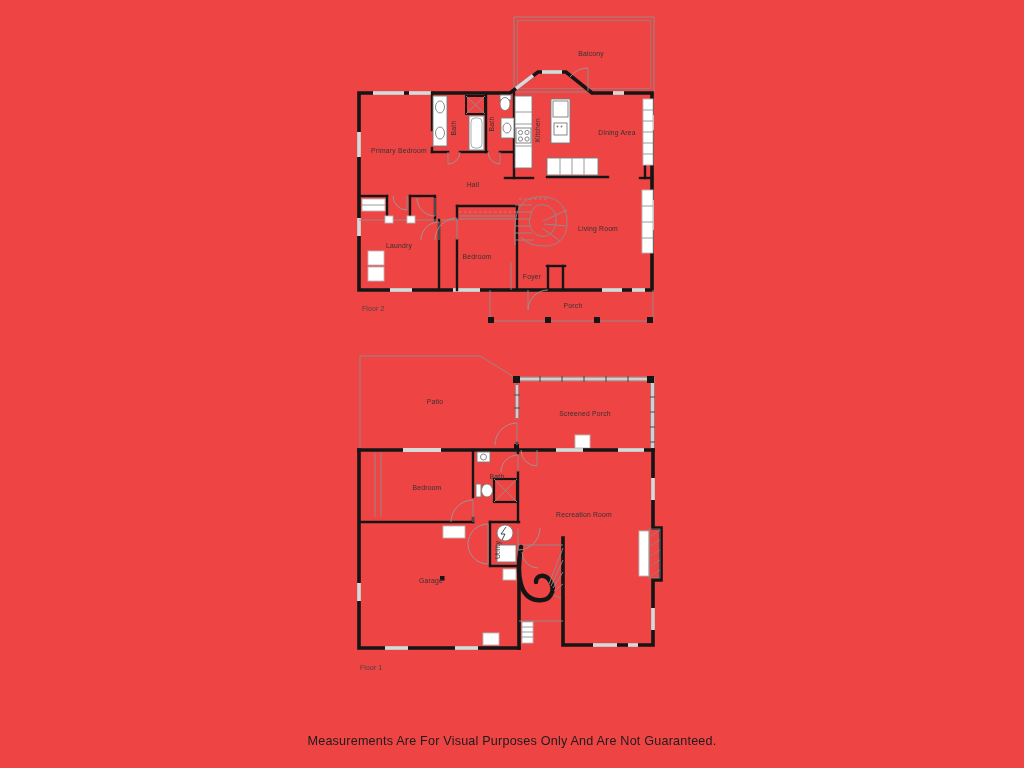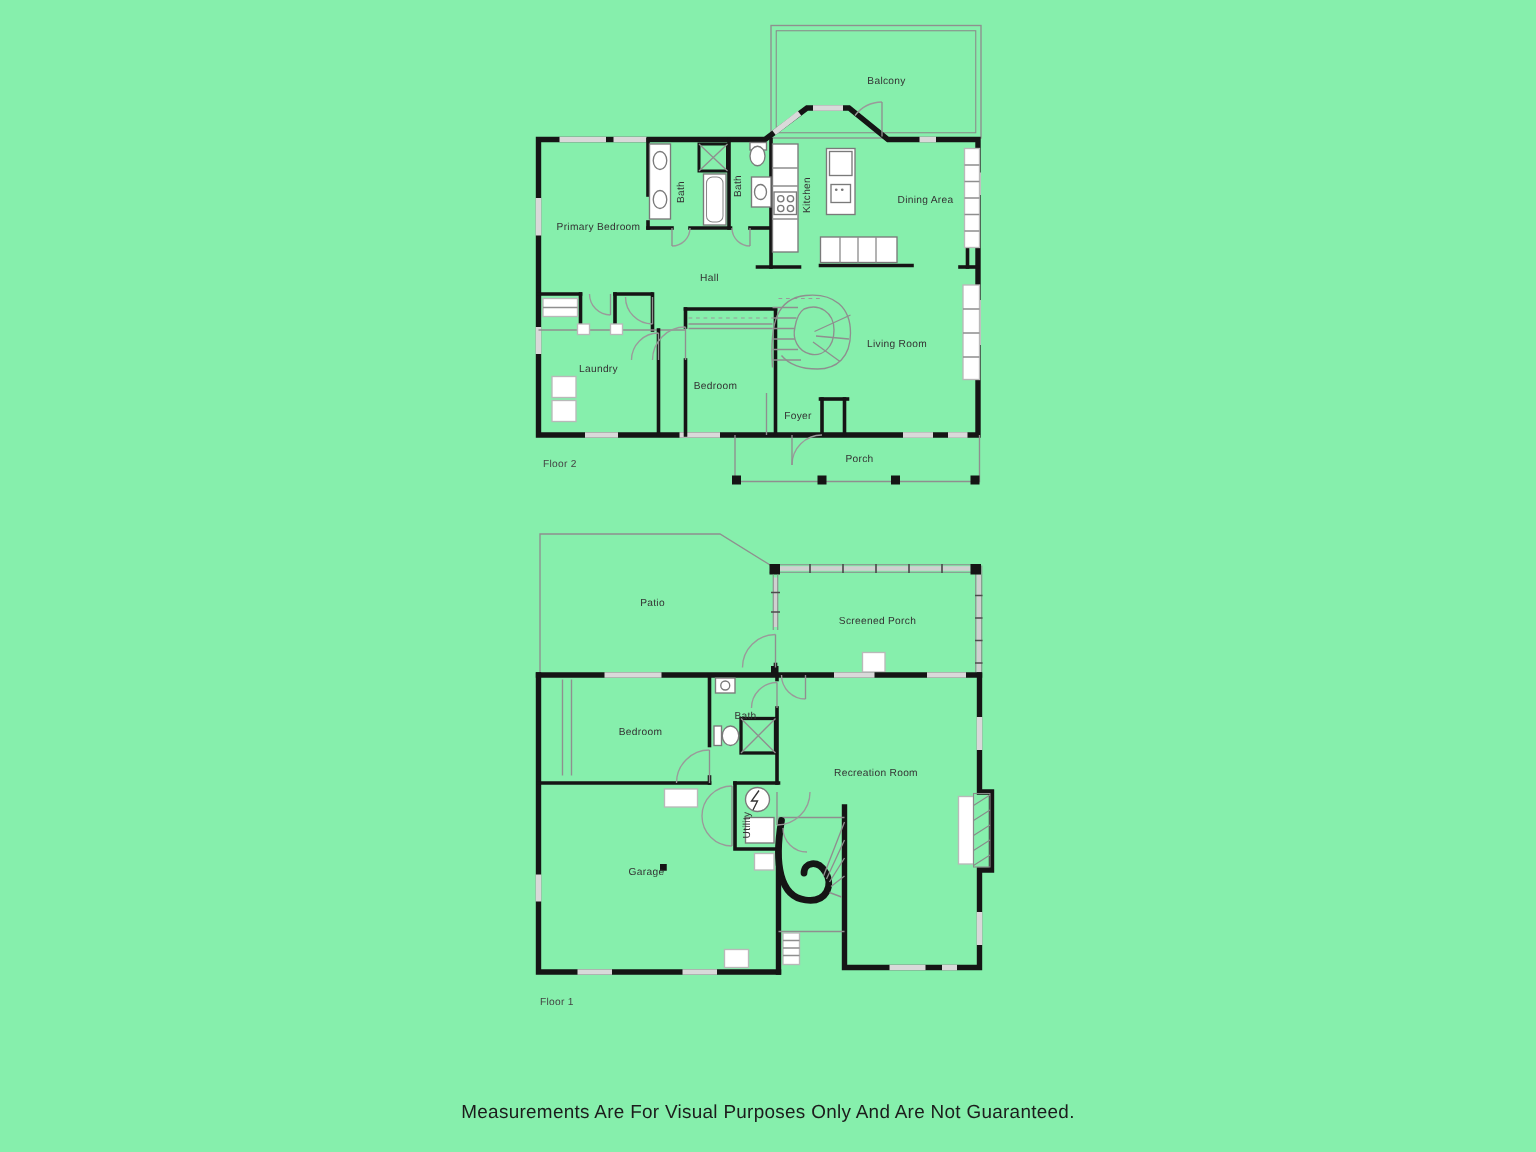--- a/index.html
+++ b/index.html
@@ -1,16 +1,16 @@
 <!DOCTYPE html>
 <html><head>
 <meta charset="utf-8">
 <style>
   html,body{margin:0;padding:0;background:#fff;}
-  #canvas{position:relative;width:1024px;height:768px;background:#86efac;overflow:hidden;
+  #canvas{position:relative;width:1024px;height:768px;background:#ef4444;overflow:hidden;
           font-family:"Liberation Sans",sans-serif;}
   svg{position:absolute;left:0;top:0;}
   .wx{stroke:#151515;stroke-width:3.6;fill:none;stroke-linecap:square;}
   .wi{stroke:#151515;stroke-width:2.4;fill:none;stroke-linecap:square;}
   .wn{stroke:#d9d9d9;stroke-width:3.8;fill:none;}
   .tn{stroke:#8f8f8f;stroke-width:0.9;fill:none;}
   .lt{stroke:#b9b9b9;stroke-width:0.9;fill:#ffffff;}
   .fx{stroke:#7a7a7a;stroke-width:0.9;fill:#ffffff;}
   .ar{stroke:#9a9a9a;stroke-width:0.9;fill:none;}
   .sc{stroke:#d0d0d0;stroke-width:3;fill:none;}

